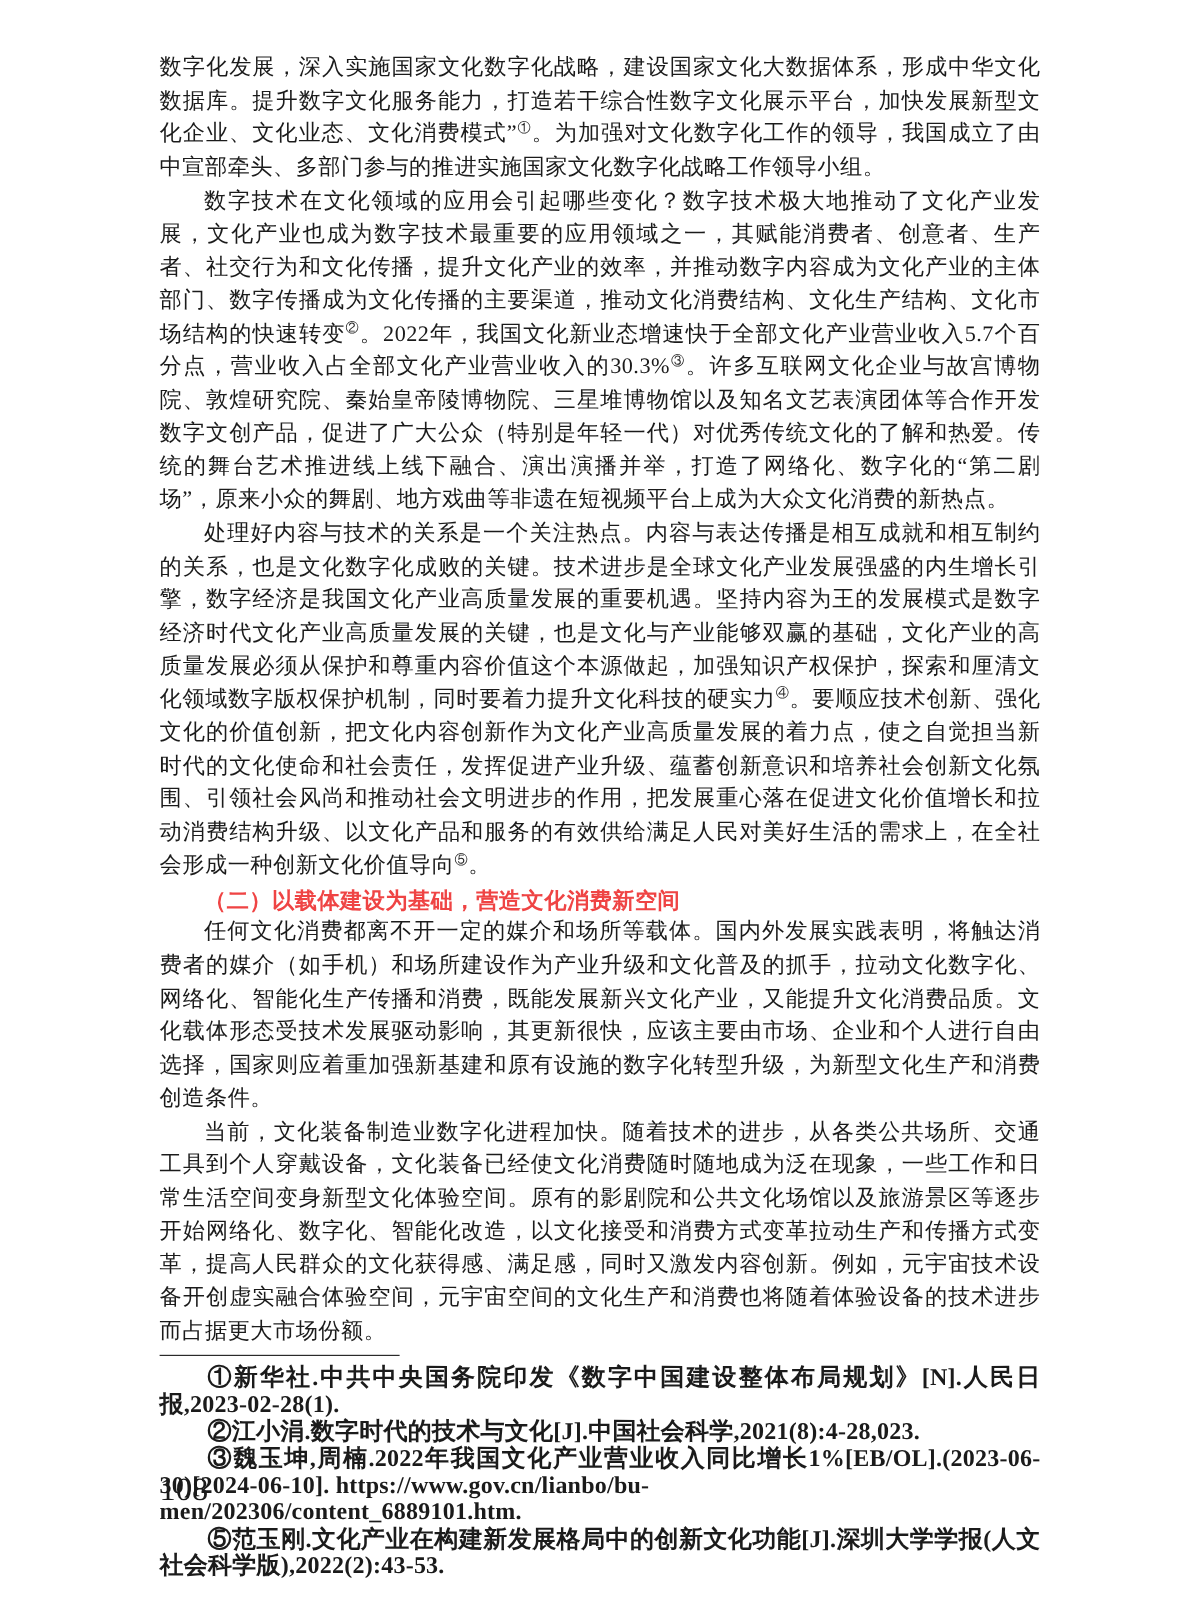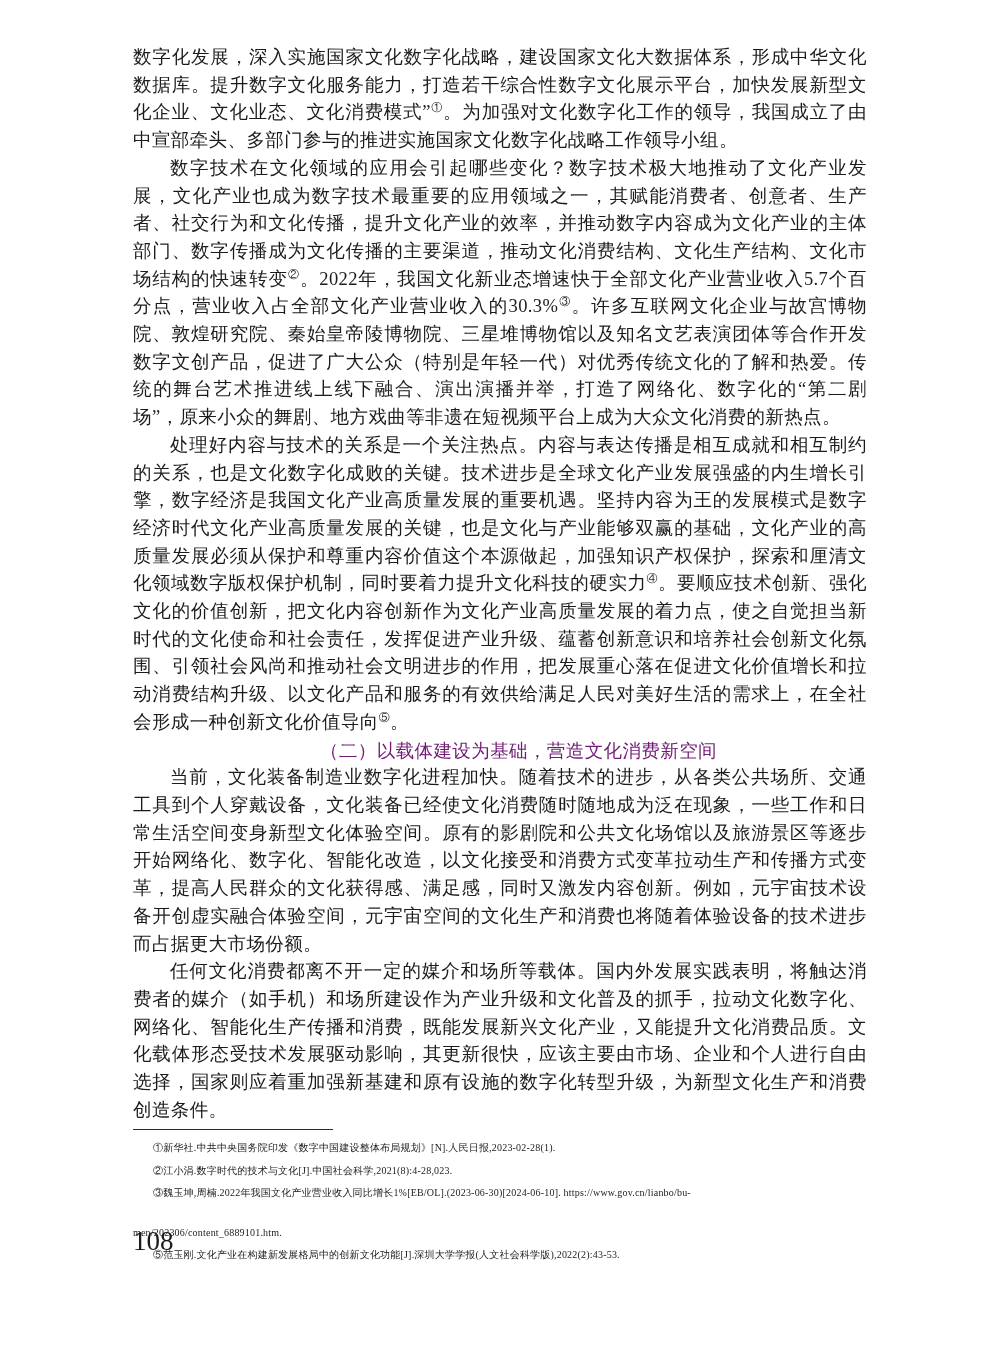--- a/index.html
+++ b/index.html
@@ -30,49 +30,48 @@
   .article-body .para.no-indent {
     text-indent: 0;
   }
   .article-body .sub-heading {
     margin: 0;
     font-size: 18.5px;
     line-height: 27.7px;
     letter-spacing: 0.4px;
     text-indent: 2em;
     font-family: "Liberation Sans", "DejaVu Sans", sans-serif;
-    font-weight: 400;
-    color: #701a75;
-    text-align: center;
+    font-weight: 700;
+    color: #ef4444;
   }
   .article-body sup {
     font-size: 11px;
     line-height: 0;
     vertical-align: super;
   }
   .footnotes {
     margin-top: 5px;
   }
   .fn-rule {
     width: 200px;
     height: 0;
     border-top: 1.6px solid #2a2a2a;
     margin: 0 0 7px 0;
   }
   .footnotes .fn {
     margin: 0;
-    font-size: 10px;
+    font-size: 20px;
     line-height: 22.4px;
     letter-spacing: 0.2px;
     text-align: justify;
     text-indent: 2em;
+    font-weight: bold;
   }
   .footnotes .fn.cont {
     text-indent: 0;
-    margin-top: 17px;
   }
   .page-number {
     position: absolute;
     left: 133px;
     top: 1226px;
     font-size: 27px;
     color: #1b1b1b;
   }
 </style>
 </head>
@@ -82,23 +81,23 @@
 
   <div class="article-body">
     <p class="para no-indent">数字化发展，深入实施国家文化数字化战略，建设国家文化大数据体系，形成中华文化数据库。提升数字文化服务能力，打造若干综合性数字文化展示平台，加快发展新型文化企业、文化业态、文化消费模式”<sup>①</sup>。为加强对文化数字化工作的领导，我国成立了由中宣部牵头、多部门参与的推进实施国家文化数字化战略工作领导小组。</p>
 
     <p class="para">数字技术在文化领域的应用会引起哪些变化？数字技术极大地推动了文化产业发展，文化产业也成为数字技术最重要的应用领域之一，其赋能消费者、创意者、生产者、社交行为和文化传播，提升文化产业的效率，并推动数字内容成为文化产业的主体部门、数字传播成为文化传播的主要渠道，推动文化消费结构、文化生产结构、文化市场结构的快速转变<sup>②</sup>。2022年，我国文化新业态增速快于全部文化产业营业收入5.7个百分点，营业收入占全部文化产业营业收入的30.3%<sup>③</sup>。许多互联网文化企业与故宫博物院、敦煌研究院、秦始皇帝陵博物院、三星堆博物馆以及知名文艺表演团体等合作开发数字文创产品，促进了广大公众（特别是年轻一代）对优秀传统文化的了解和热爱。传统的舞台艺术推进线上线下融合、演出演播并举，打造了网络化、数字化的“第二剧场”，原来小众的舞剧、地方戏曲等非遗在短视频平台上成为大众文化消费的新热点。</p>
 
     <p class="para">处理好内容与技术的关系是一个关注热点。内容与表达传播是相互成就和相互制约的关系，也是文化数字化成败的关键。技术进步是全球文化产业发展强盛的内生增长引擎，数字经济是我国文化产业高质量发展的重要机遇。坚持内容为王的发展模式是数字经济时代文化产业高质量发展的关键，也是文化与产业能够双赢的基础，文化产业的高质量发展必须从保护和尊重内容价值这个本源做起，加强知识产权保护，探索和厘清文化领域数字版权保护机制，同时要着力提升文化科技的硬实力<sup>④</sup>。要顺应技术创新、强化文化的价值创新，把文化内容创新作为文化产业高质量发展的着力点，使之自觉担当新时代的文化使命和社会责任，发挥促进产业升级、蕴蓄创新意识和培养社会创新文化氛围、引领社会风尚和推动社会文明进步的作用，把发展重心落在促进文化价值增长和拉动消费结构升级、以文化产品和服务的有效供给满足人民对美好生活的需求上，在全社会形成一种创新文化价值导向<sup>⑤</sup>。</p>
 
     <h2 class="sub-heading">（二）以载体建设为基础，营造文化消费新空间</h2>
 
+    <p class="para">任何文化消费都离不开一定的媒介和场所等载体。国内外发展实践表明，将触达消费者的媒介（如手机）和场所建设作为产业升级和文化普及的抓手，拉动文化数字化、网络化、智能化生产传播和消费，既能发展新兴文化产业，又能提升文化消费品质。文化载体形态受技术发展驱动影响，其更新很快，应该主要由市场、企业和个人进行自由选择，国家则应着重加强新基建和原有设施的数字化转型升级，为新型文化生产和消费创造条件。</p>
+
     <p class="para">当前，文化装备制造业数字化进程加快。随着技术的进步，从各类公共场所、交通工具到个人穿戴设备，文化装备已经使文化消费随时随地成为泛在现象，一些工作和日常生活空间变身新型文化体验空间。原有的影剧院和公共文化场馆以及旅游景区等逐步开始网络化、数字化、智能化改造，以文化接受和消费方式变革拉动生产和传播方式变革，提高人民群众的文化获得感、满足感，同时又激发内容创新。例如，元宇宙技术设备开创虚实融合体验空间，元宇宙空间的文化生产和消费也将随着体验设备的技术进步而占据更大市场份额。</p>
-
-    <p class="para">任何文化消费都离不开一定的媒介和场所等载体。国内外发展实践表明，将触达消费者的媒介（如手机）和场所建设作为产业升级和文化普及的抓手，拉动文化数字化、网络化、智能化生产传播和消费，既能发展新兴文化产业，又能提升文化消费品质。文化载体形态受技术发展驱动影响，其更新很快，应该主要由市场、企业和个人进行自由选择，国家则应着重加强新基建和原有设施的数字化转型升级，为新型文化生产和消费创造条件。</p>
   </div>
 
   <div class="footnotes">
     <div class="fn-rule"></div>
 
     <p class="fn">①新华社.中共中央国务院印发《数字中国建设整体布局规划》[N].人民日报,2023-02-28(1).</p>
 
     <p class="fn">②江小涓.数字时代的技术与文化[J].中国社会科学,2021(8):4-28,023.</p>
 
     <p class="fn">③魏玉坤,周楠.2022年我国文化产业营业收入同比增长1%[EB/OL].(2023-06-30)[2024-06-10]. https://www.gov.cn/lianbo/bu-</p>

